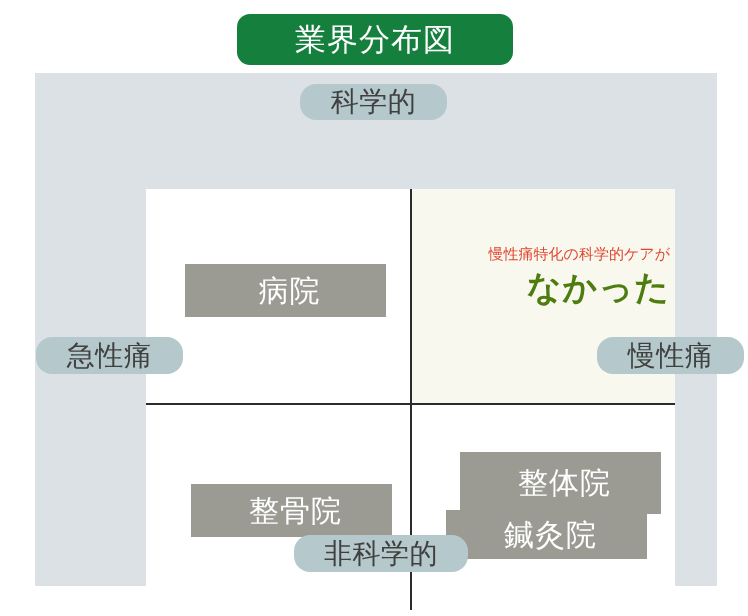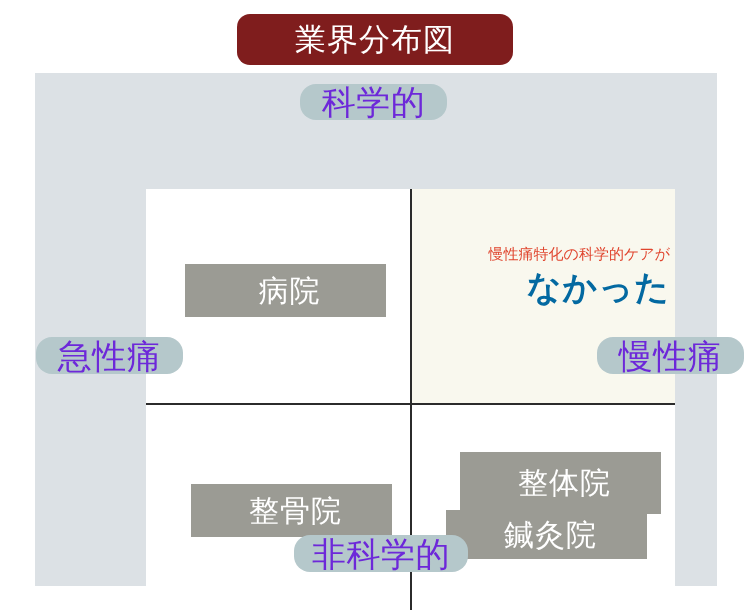--- a/index.html
+++ b/index.html
@@ -18,21 +18,21 @@
     overflow: hidden;
   }
 
   
   #title-pill {
     position: absolute;
     left: 237px;
     top: 14px;
     width: 276px;
     height: 51px;
-    background: #7f1d1d;
+    background: #15803d;
     border-radius: 13px;
     display: flex;
     align-items: center;
     justify-content: center;
   }
   #title-text {
     color: #ffffff;
     font-size: 31px;
     line-height: 1;
     letter-spacing: 1px;
@@ -112,24 +112,25 @@
     position: absolute;
     background: #b5c8cb;
     border-radius: 16px;
     display: flex;
     align-items: center;
     justify-content: center;
     padding: 0 14px;
     box-sizing: border-box;
   }
   .axis-pill span {
-    color: #6d28d9;
-    font-size: 34px;
+    color: #404040;
+    font-size: 28px;
     line-height: 1;
     letter-spacing: 0.5px;
+    font-family: Liberation Serif, serif;
   }
   #pill-top     { left: 300px; top: 84px;  width: 147px; height: 36px; }
   #pill-bottom  { left: 294px; top: 535px; width: 174px; height: 37px; }
   #pill-left    { left: 36px;  top: 337px; width: 147px; height: 37px; }
   #pill-right   { left: 597px; top: 337px; width: 147px; height: 37px; }
 
   
   #callout {
     position: absolute;
     left: 385px;
@@ -140,21 +141,21 @@
   #callout-line1 {
     display: block;
     color: #e0452e;
     font-size: 15px;
     line-height: 1.2;
     letter-spacing: 0px;
     white-space: nowrap;
   }
   #callout-line2 {
     display: block;
-    color: #0369a1;
+    color: #4d7c0f;
     font-size: 34px;
     font-weight: bold;
     line-height: 1.25;
     letter-spacing: 1px;
     margin-top: 3px;
   }
 </style>
 </head>
 <body>
 

